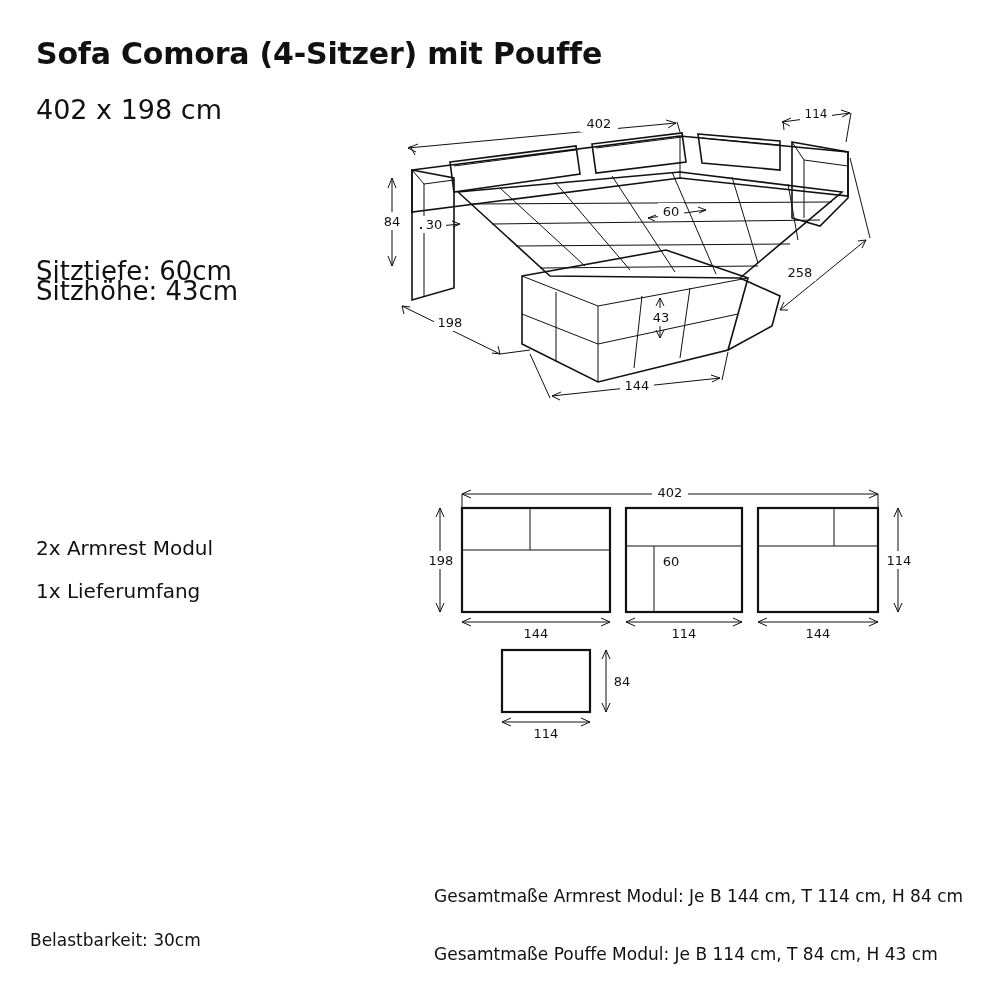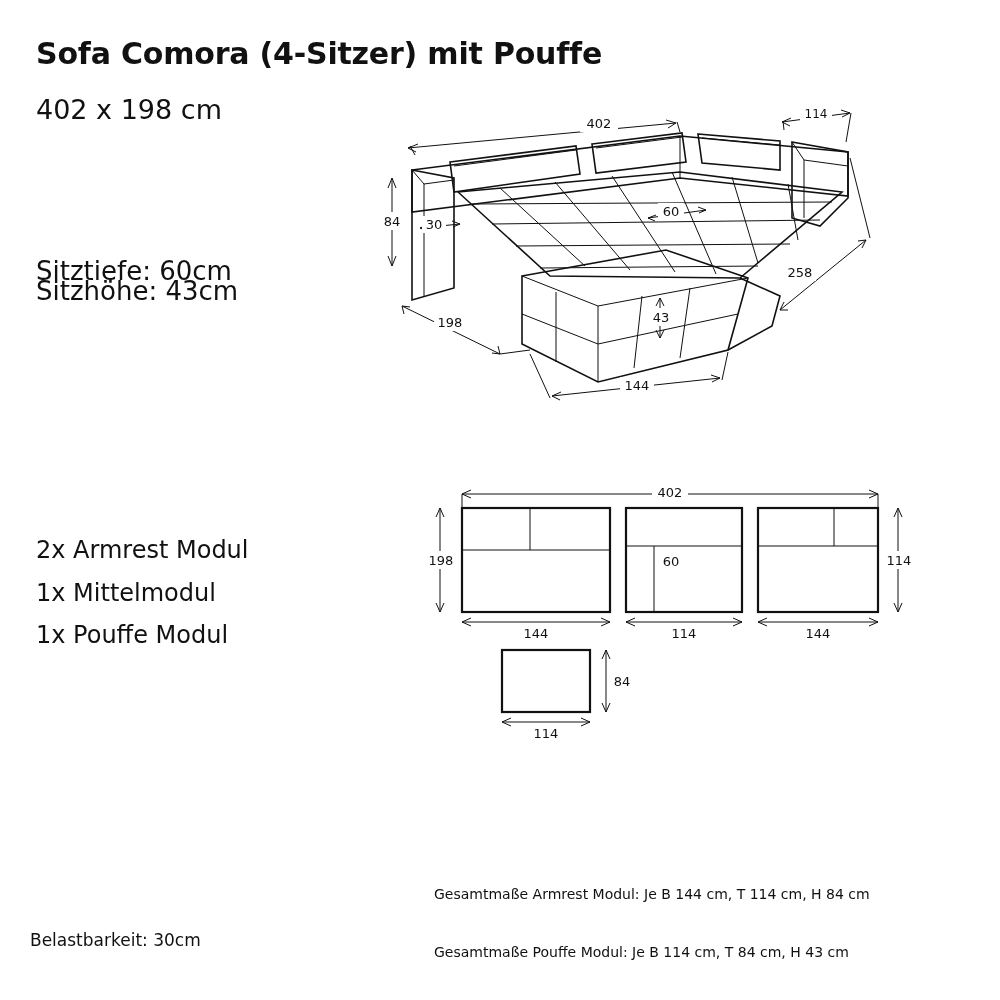--- a/index.html
+++ b/index.html
@@ -52,40 +52,40 @@
   #scope-title {
     position: absolute;
     left: 36px; top: 492px;
     font-size: 25px;
     font-weight: bold;
     white-space: nowrap;
   }
   .scope-item {
     position: absolute;
     left: 36px;
-    font-size: 24px;
+    font-size: 20px;
     white-space: nowrap;
   }
   #scope-0 { top: 536px; }
   #scope-1 { top: 579px; }
   #scope-2 { top: 621px; }
 
   .foot-left {
     position: absolute;
     left: 30px;
     font-size: 17px;
     white-space: nowrap;
   }
   #foot-left-0 { top: 901px; }
   #foot-left-1 { top: 930px; }
 
   .foot-right {
     position: absolute;
     left: 434px;
-    font-size: 14px;
+    font-size: 17px;
     white-space: nowrap;
   }
   #foot-right-0 { top: 886px; }
   #foot-right-1 { top: 915px; }
   #foot-right-2 { top: 944px; }
 
   
   #perspective-svg, #plan-svg {
     position: absolute;
   }
@@ -108,22 +108,21 @@
 
 <div class="page">
 
   <div id="title">Sofa Comora (4-Sitzer) mit Pouffe</div>
   <div id="subtitle">402 x 198 cm</div>
 
   <div id="spec-depth">Sitztiefe: 60cm</div>
   <div id="spec-height">Sitzhöhe: 43cm</div>
 
   <div class="scope-item" id="scope-0">2x Armrest Modul</div>
-  <div class="scope-item" id="scope-1">1x Mittelmodul</div>
-  <div class="scope-item" id="scope-2">1x Pouffe Modul</div>
+  <div class="scope-item" id="scope-1">1x Lieferumfang</div>
 
   <div class="foot-left" id="foot-left-1">Belastbarkeit: 30cm</div>
 
   <div class="foot-right" id="foot-right-0">Gesamtmaße Armrest Modul: Je B 144 cm, T 114 cm, H 84 cm</div>
   <div class="foot-right" id="foot-right-2">Gesamtmaße Pouffe Modul: Je B 114 cm, T 84 cm, H 43 cm</div>
 
   <svg id="perspective-svg" width="520" height="330" viewBox="0 0 520 330">
 
     <g>
       <path class="ln-thin" d="M 28 48 L 296 23"></path>

